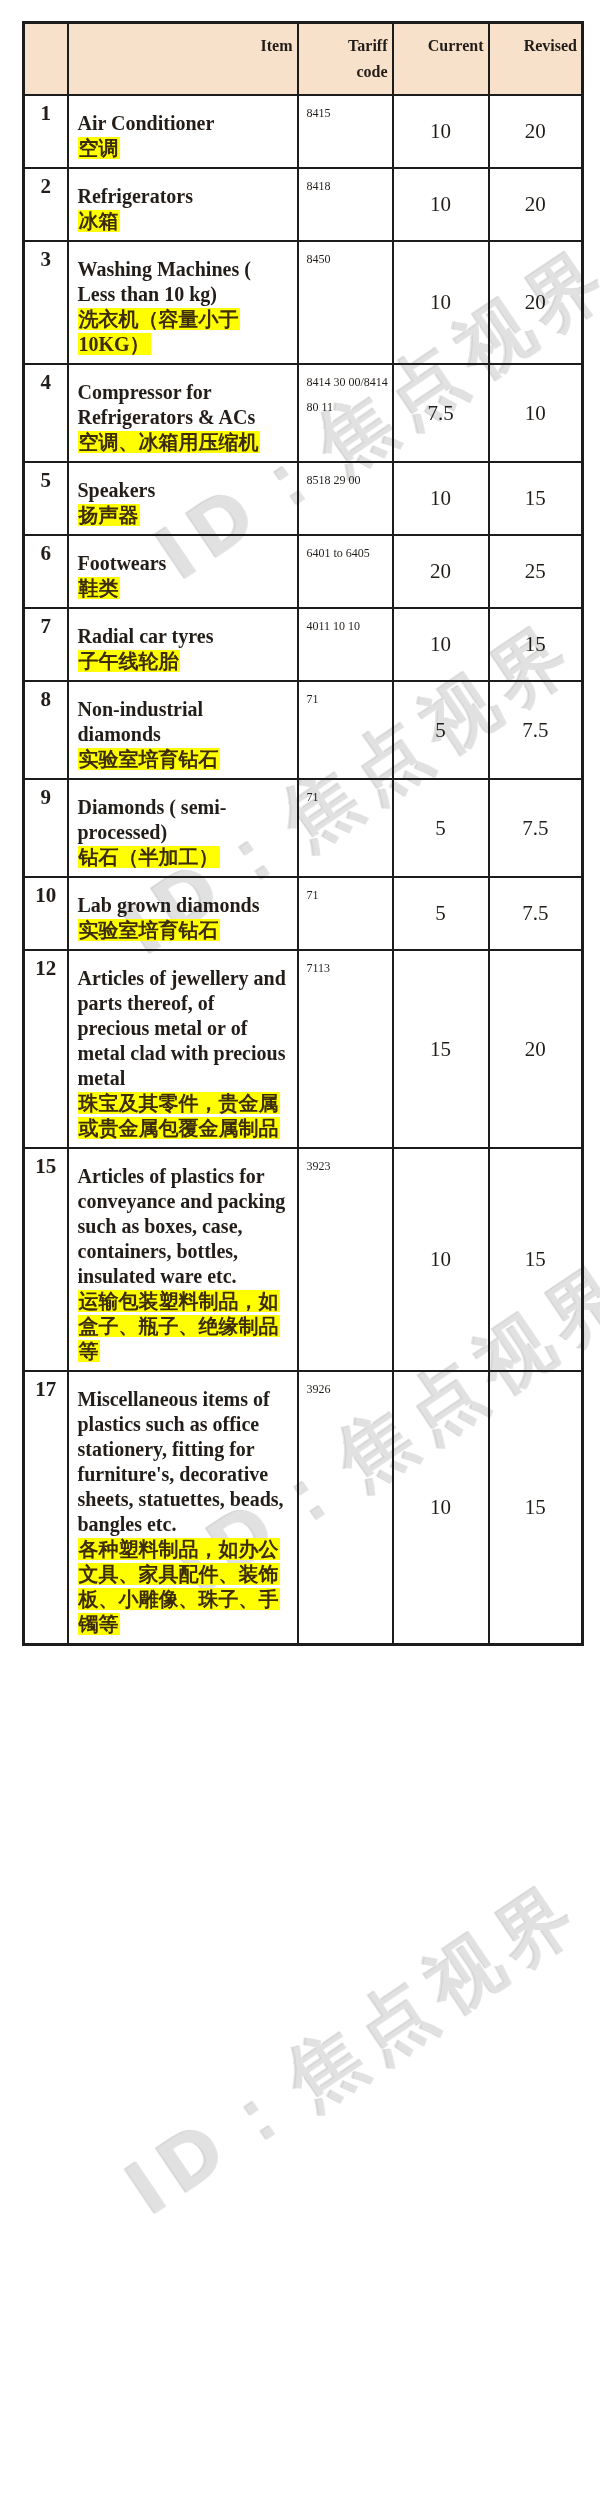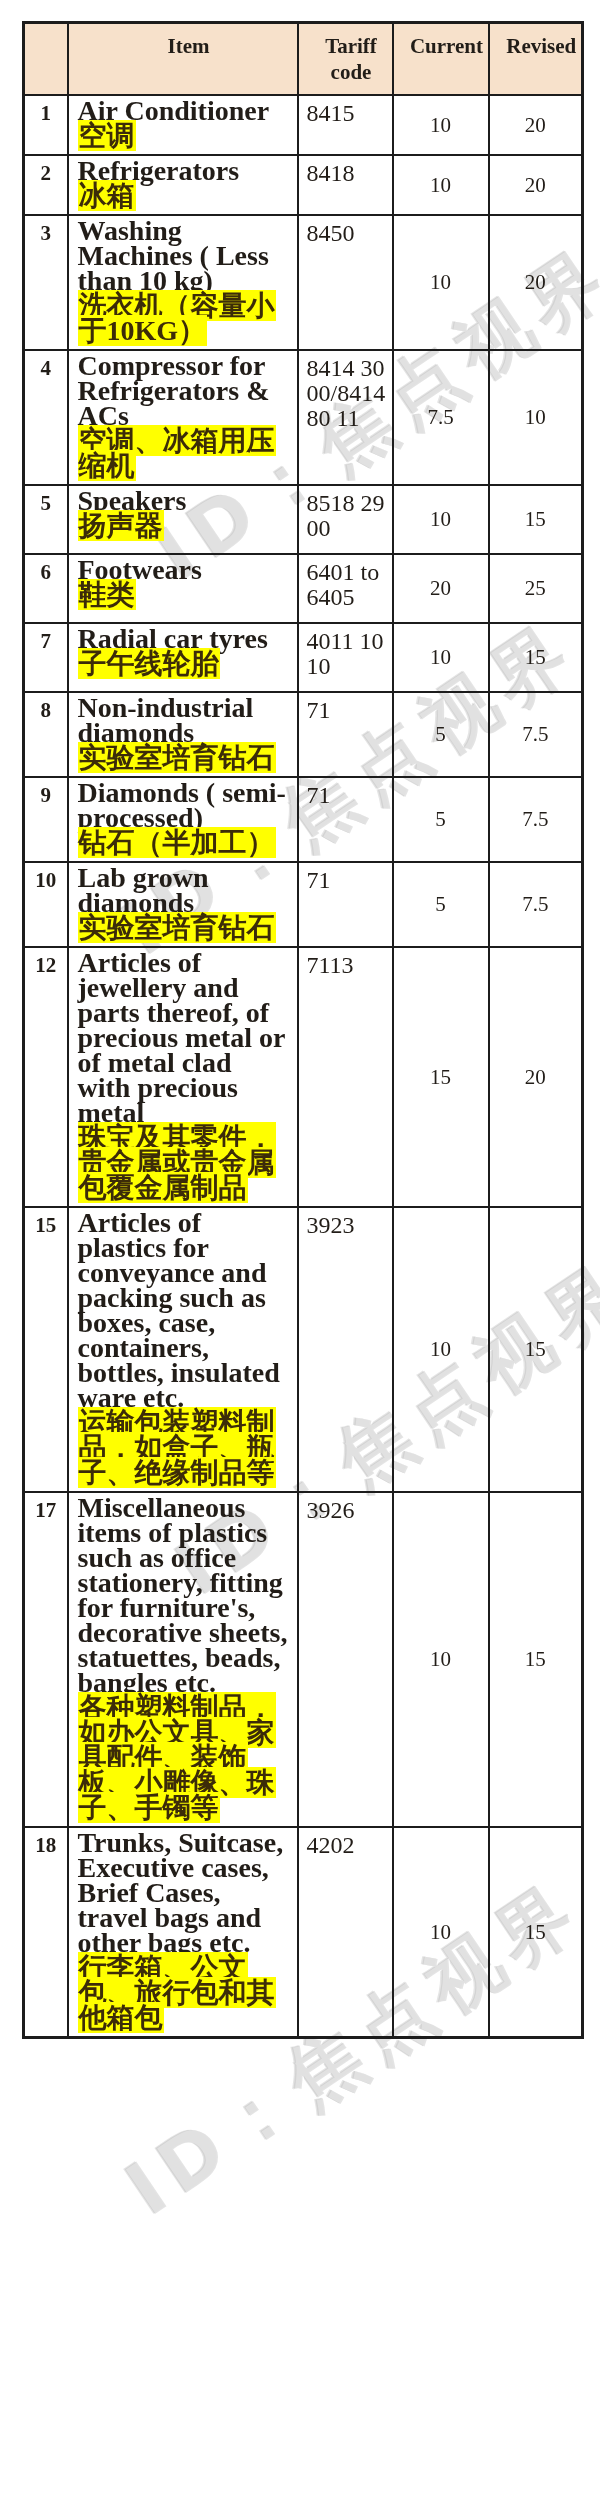--- a/index.html
+++ b/index.html
@@ -42,50 +42,50 @@
     border: 3px solid #1c1c1c;
   }
   .tariff th, .tariff td {
     border: 2px solid #1c1c1c;
     background: transparent;
     color: #221d18;
   }
   .tariff thead th {
     background: var(--header-bg, #f7e1cb);
     font-weight: bold;
-    font-size: 21px;
+    font-size: 16px;
     line-height: 26px;
-    text-align: center;
+    text-align: right;
     vertical-align: top;
     padding: 9px 4px 9px 16px;
   }
   td.c-num {
     font-weight: bold;
     font-size: 21px;
     text-align: center;
     vertical-align: top;
     padding: 5px 2px;
   }
   td.c-item {
-    font-size: 28px;
+    font-size: 20px;
     line-height: 25px;
     vertical-align: top;
-    padding: 2px 6px 6px 9px;
+    padding: 15px 6px 6px 9px;
   }
   td.c-item .en { font-weight: bold; }
   td.c-item .zh { font-weight: bold; }
   td.c-item .zh mark {
     background: var(--highlight, #ffff00);
     color: #3c2c08;
     padding: 0 1px;
     box-decoration-break: clone;
     -webkit-box-decoration-break: clone;
   }
   td.c-tariff {
-    font-size: 24px;
+    font-size: 12px;
     line-height: 25px;
     vertical-align: top;
     text-align: left;
     padding: 5px 3px 12px 8px;
   }
   td.c-val {
     font-size: 21px;
     text-align: center;
     vertical-align: middle;
     padding: 4px 2px;
@@ -244,26 +244,16 @@
         <tr>
           <td class="c-num">17</td>
           <td class="c-item">
             <div class="en">Miscellaneous items of plastics  such as office stationery, fitting for furniture's, decorative sheets, statuettes, beads, bangles etc.</div>
             <div class="zh"><mark>各种塑料制品，如办公文具、家具配件、装饰板、小雕像、珠子、手镯等</mark></div>
           </td>
           <td class="c-tariff">3926</td>
           <td class="c-val">10</td>
           <td class="c-val">15</td>
         </tr>
-        <tr>
-          <td class="c-num">18</td>
-          <td class="c-item">
-            <div class="en">Trunks, Suitcase, Executive  cases, Brief Cases, travel bags and other bags etc.</div>
-            <div class="zh"><mark>行李箱、公文包、旅行包和其他箱包</mark></div>
-          </td>
-          <td class="c-tariff">4202</td>
-          <td class="c-val">10</td>
-          <td class="c-val">15</td>
-        </tr>
       </tbody>
   </table>
 
 </div>
 
 </body></html>

